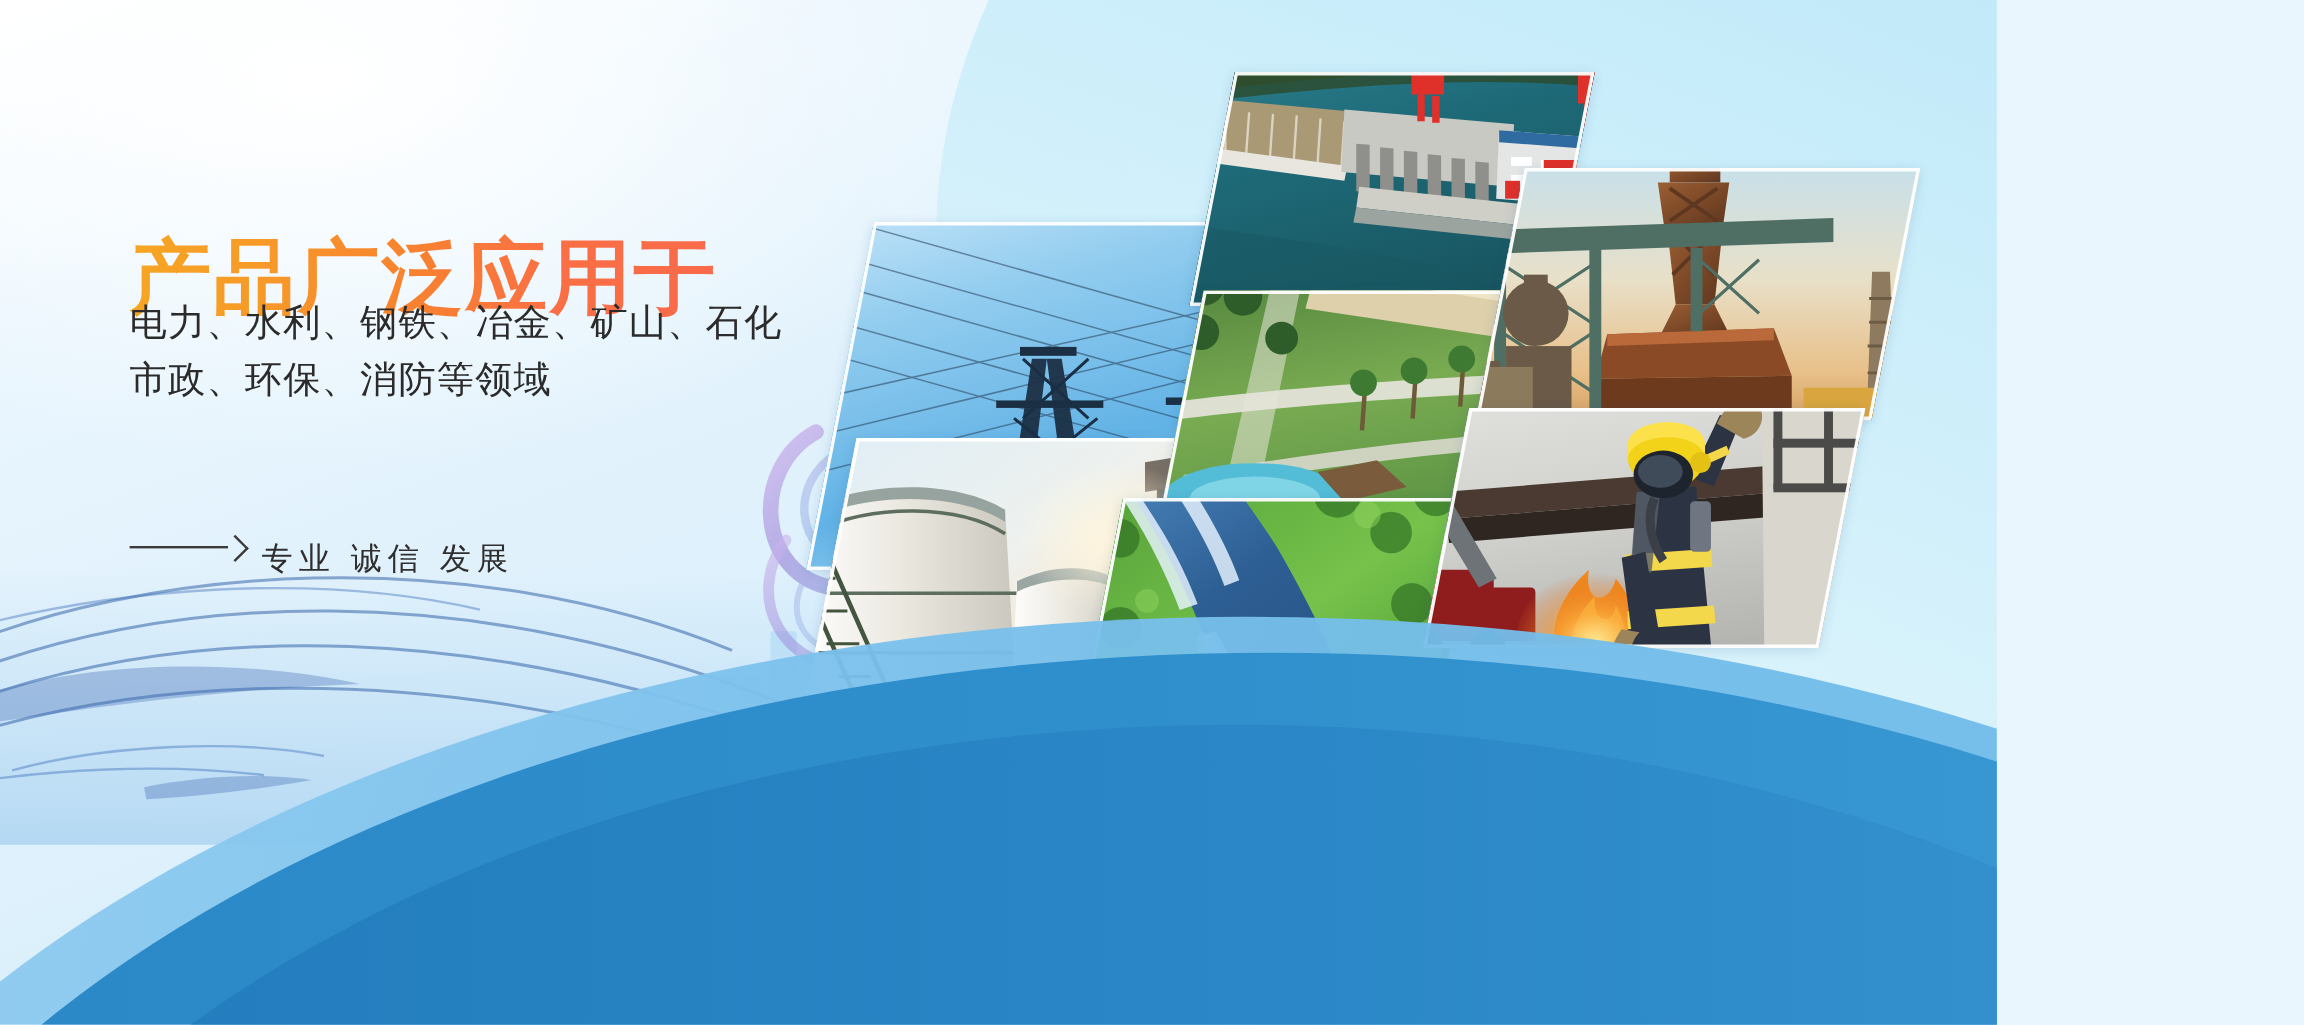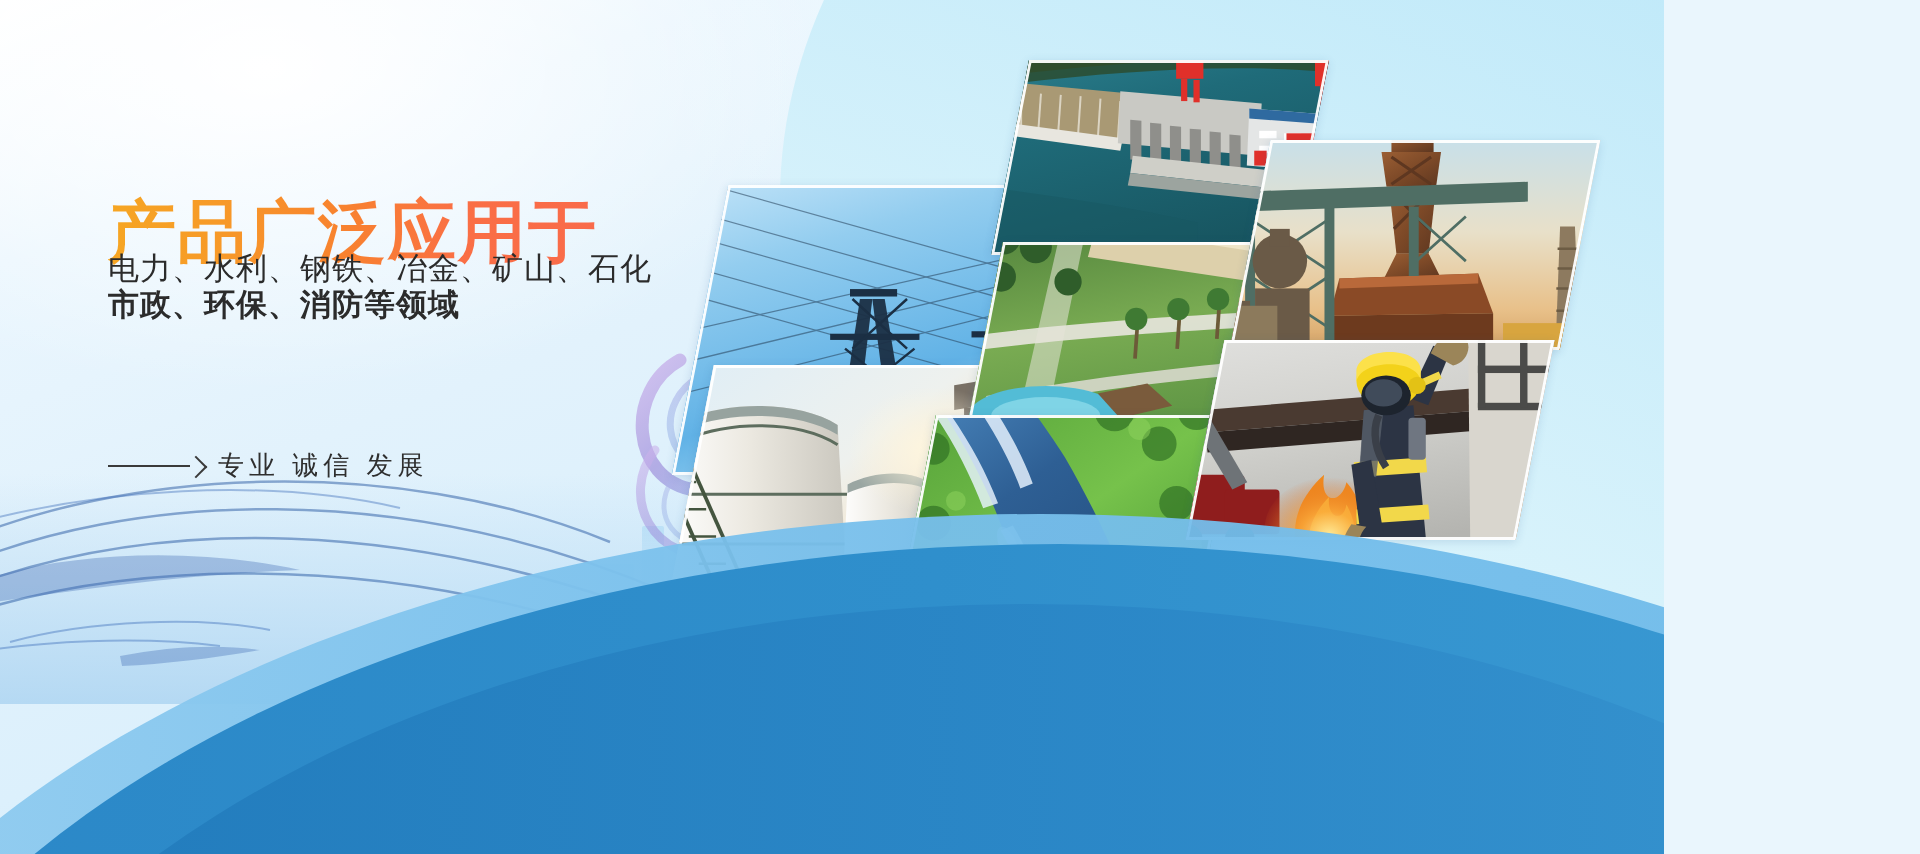--- a/index.html
+++ b/index.html
@@ -77,23 +77,23 @@
 
   
   .headline{position:absolute;left:108px;top:148px;
     font-size:68px;font-weight:700;letter-spacing:2px;line-height:1.1;
     background:linear-gradient(90deg,#f6a623 0%,#f79a28 22%,#f8822f 48%,#fa6f45 72%,#f96a4a 100%);
     -webkit-background-clip:text;background-clip:text;color:transparent;
     white-space:nowrap;}
   .subline{position:absolute;left:108px;font-size:31px;color:#2b2b2b;
     letter-spacing:1px;white-space:nowrap;font-weight:400;}
   .sub1{top:248px;}
-  .sub2{top:284px;font-weight:bold;}
-
-  .slogan-row{position:absolute;left:108px;top:448px;display:flex;align-items:center;gap:14px;}
+  .sub2{top:296px;}
+
+  .slogan-row{position:absolute;left:108px;top:448px;display:flex;align-items:flex-start;gap:14px;}
   .arrow{width:96px;height:16px;position:relative;}
   .arrow .bar{position:absolute;left:0;top:7px;width:82px;height:2px;background:#3a3a3a;}
   .arrow .head{position:absolute;right:0;top:1px;width:14px;height:14px;
     border-top:2px solid #3a3a3a;border-right:2px solid #3a3a3a;transform:rotate(45deg);}
   .slogan-text{font-size:26px;color:#2f2f2f;letter-spacing:5px;white-space:nowrap;}
 
   .badge{position:absolute;left:115px;top:495px;
     background:#f5813e;color:#ffffff;
     font-size:28px;letter-spacing:3px;
     padding:13px 26px 14px 26px;white-space:nowrap;}

